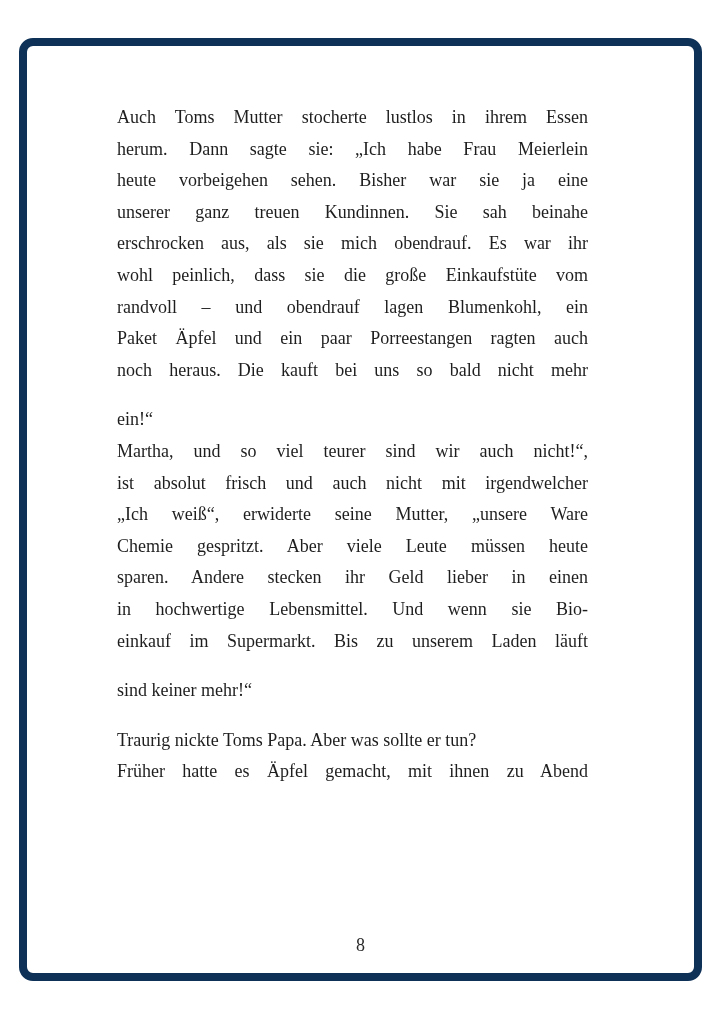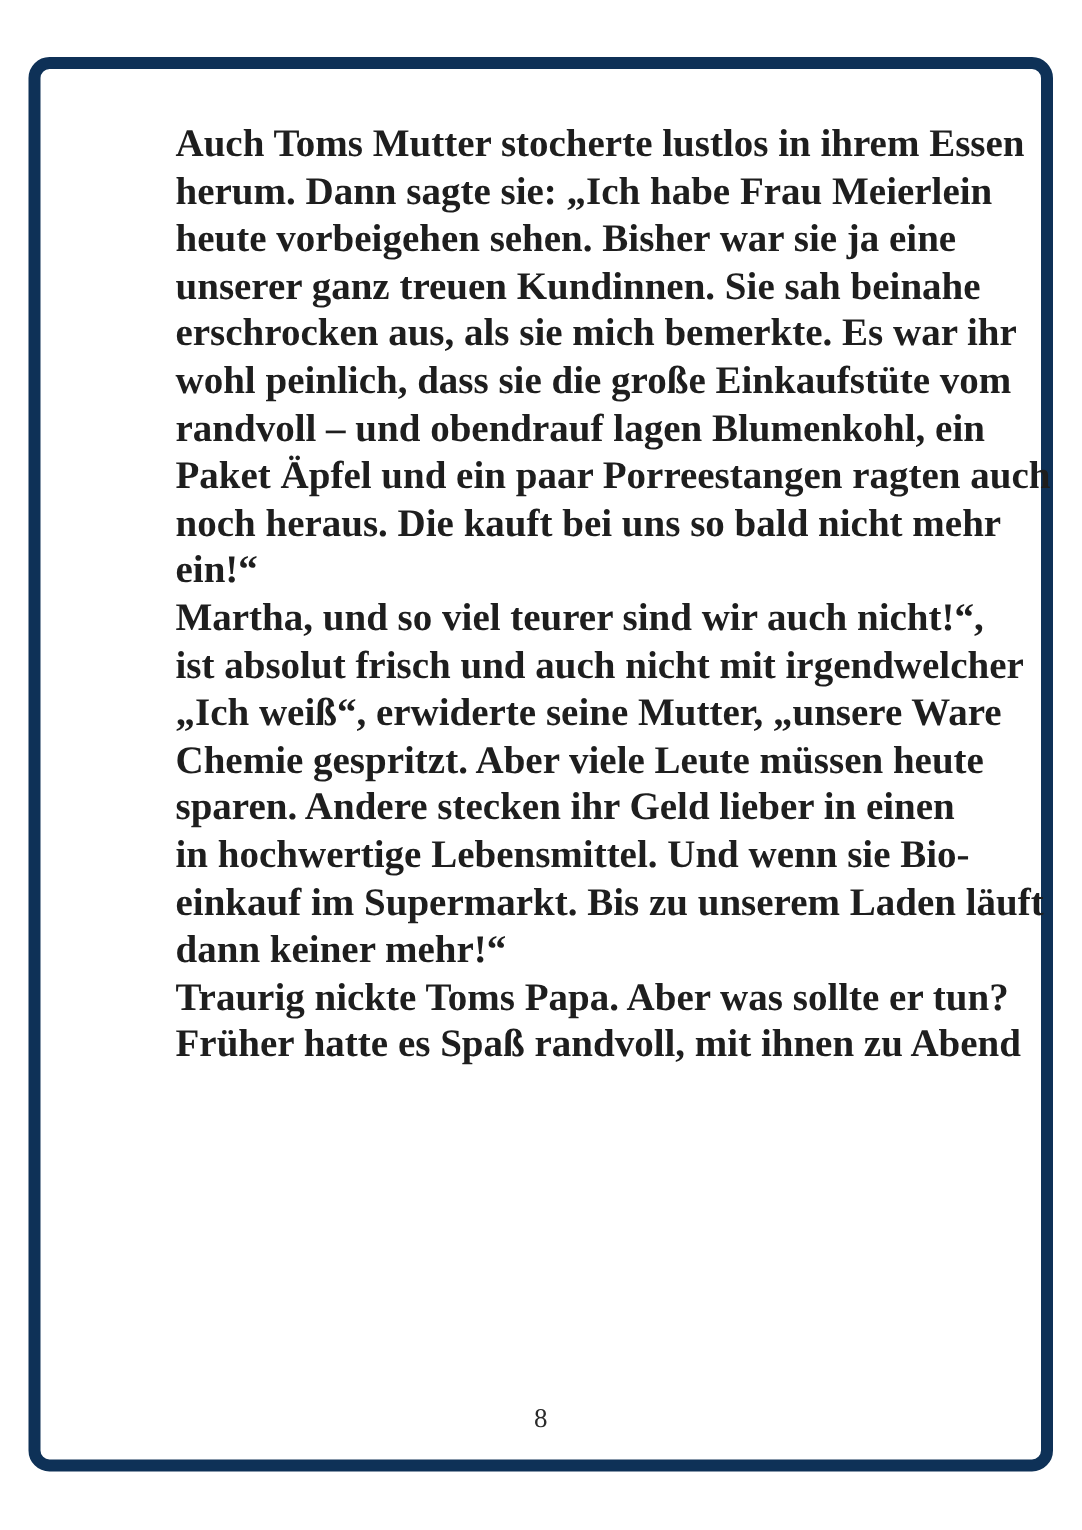--- a/index.html
+++ b/index.html
@@ -19,37 +19,37 @@
       top: 38px;
       width: 667px;
       height: 927px;
       border: 8px solid #0e3157;
       border-radius: 14px;
       background: #ffffff;
     }
     .page-text {
       position: absolute;
       left: 117px;
-      top: 80px;
+      top: 102px;
       width: 471px;
       font-family: "Liberation Serif", "DejaVu Serif", serif;
-      font-size: 26px;
+      font-size: 18px;
       line-height: 31.6px;
       color: #1e1e1e;
-      font-weight: bold;
     }
     .line {
       display: block;
       white-space: nowrap;
       text-align: justify;
       text-align-last: justify;
       height: 31.6px;
     }
     .line.last {
       text-align-last: left;
+      margin-top: 18px;
     }
     .page-number {
       position: absolute;
       left: 0;
       width: 721px;
       top: 935px;
       text-align: center;
       font-family: "Liberation Serif", "DejaVu Serif", serif;
       font-size: 18px;
       color: #2a2a2a;
@@ -58,31 +58,31 @@
 </head>
 <body>
 
 <div class="page-frame"></div>
 
 <div class="page-text">
   <span class="line">Auch Toms Mutter stocherte lustlos in ihrem Essen</span>
   <span class="line">herum. Dann sagte sie: „Ich habe Frau Meierlein</span>
   <span class="line">heute vorbeigehen sehen. Bisher war sie ja eine</span>
   <span class="line">unserer ganz treuen Kundinnen. Sie sah beinahe</span>
-  <span class="line">erschrocken aus, als sie mich bemerkte. Es war ihr</span>
+  <span class="line">erschrocken aus, als sie mich obendrauf. Es war ihr</span>
   <span class="line">wohl peinlich, dass sie die große Einkaufstüte vom</span>
   <span class="line">randvoll – und obendrauf lagen Blumenkohl, ein</span>
   <span class="line">Paket Äpfel und ein paar Porreestangen ragten auch</span>
   <span class="line">noch heraus. Die kauft bei uns so bald nicht mehr</span>
   <span class="line last">ein!“</span>
   <span class="line">Martha, und so viel teurer sind wir auch nicht!“,</span>
   <span class="line">ist absolut frisch und auch nicht mit irgendwelcher</span>
   <span class="line">„Ich weiß“, erwiderte seine Mutter, „unsere Ware</span>
   <span class="line">Chemie gespritzt. Aber viele Leute müssen heute</span>
   <span class="line">sparen. Andere stecken ihr Geld lieber in einen</span>
   <span class="line">in hochwertige Lebensmittel. Und wenn sie Bio-</span>
   <span class="line">einkauf im Supermarkt. Bis zu unserem Laden läuft</span>
-  <span class="line last">dann keiner mehr!“</span>
+  <span class="line last">sind keiner mehr!“</span>
   <span class="line last">Traurig nickte Toms Papa. Aber was sollte er tun?</span>
-  <span class="line">Früher hatte es Spaß randvoll, mit ihnen zu Abend</span>
+  <span class="line">Früher hatte es Äpfel gemacht, mit ihnen zu Abend</span>
 </div>
 
 <div class="page-number">8</div>
 
 </body></html>

